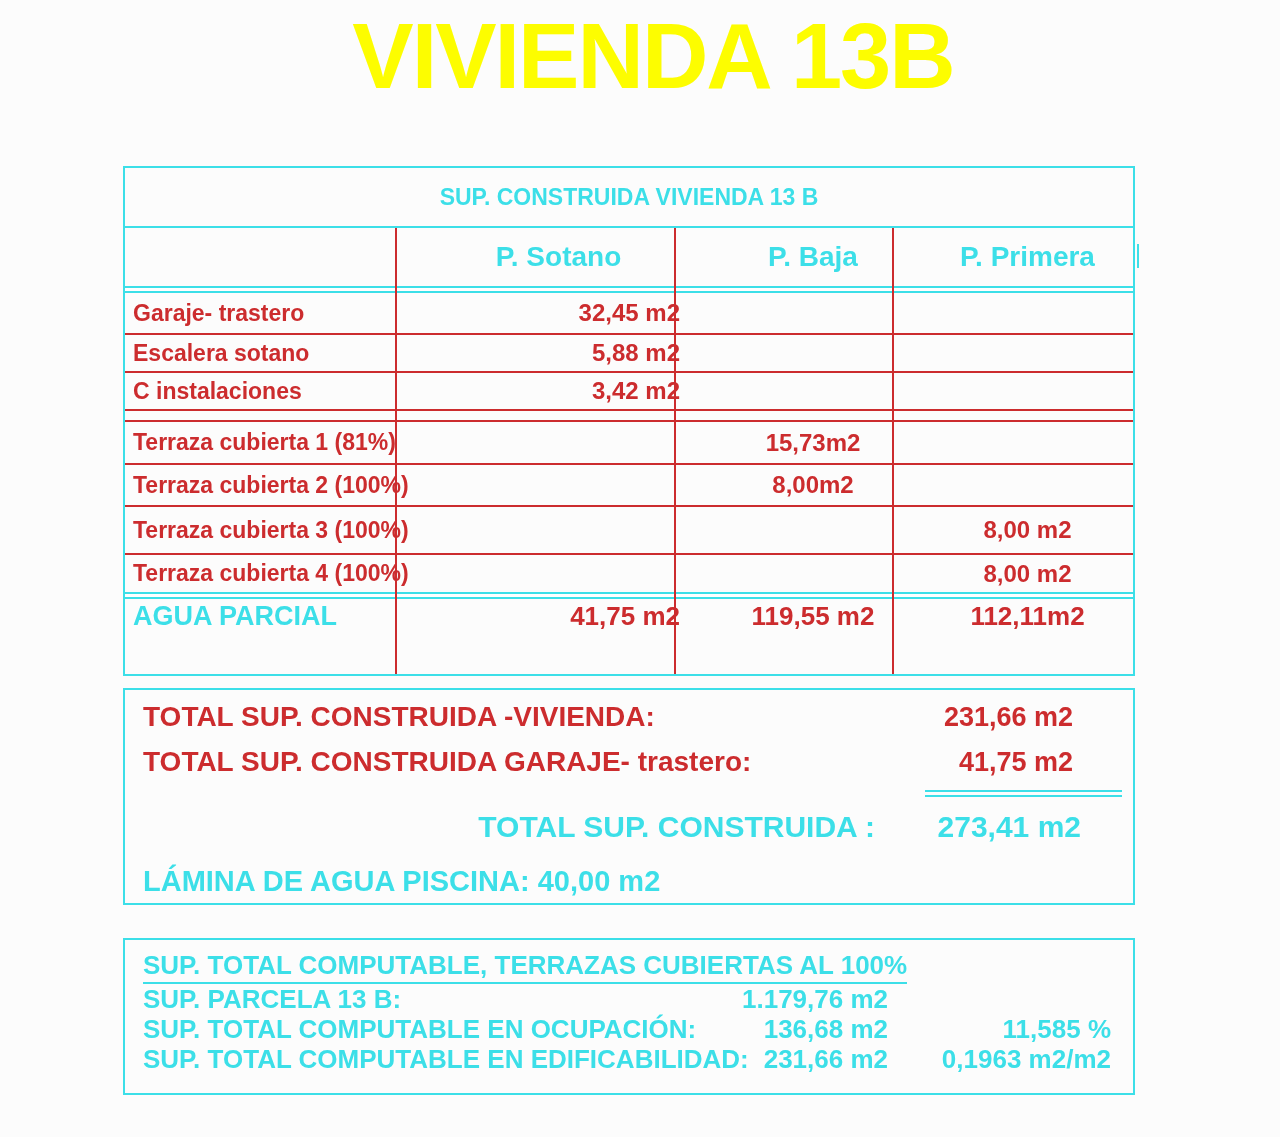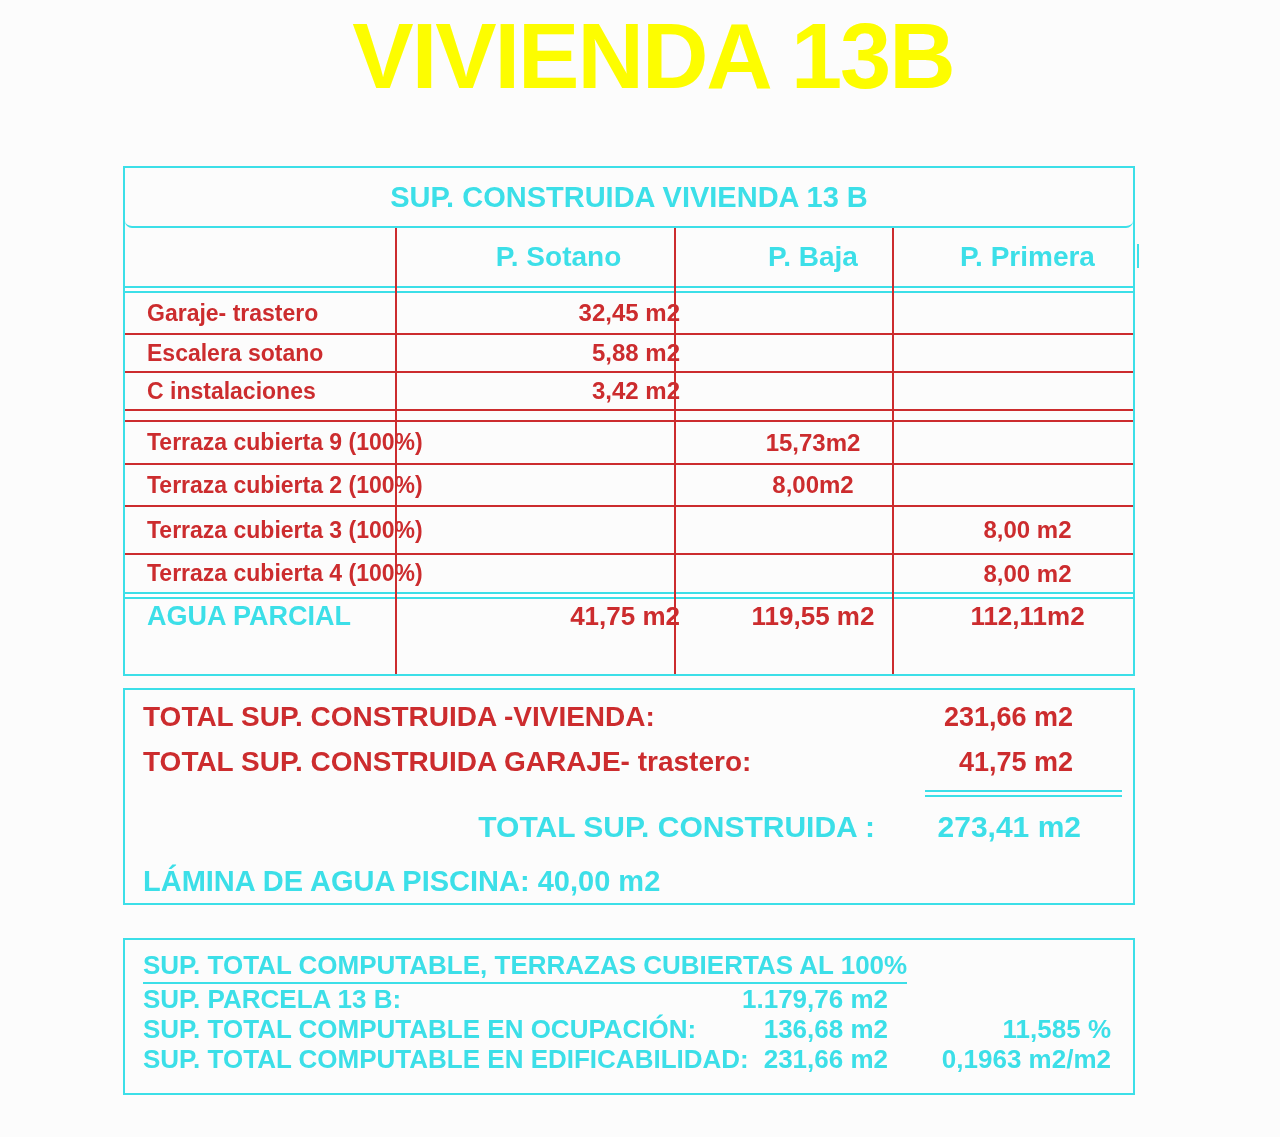--- a/index.html
+++ b/index.html
@@ -22,31 +22,31 @@
     white-space:nowrap;
   }
   
   .box1{
     position:absolute;left:123px;top:166px;width:1012px;height:510px;
     border:2px solid var(--cyan);box-sizing:border-box;
   }
   .t-title{
     height:58px;border-bottom:2px solid var(--cyan);
     display:flex;align-items:center;justify-content:center;
-    color:var(--cyan);font-size:29px;border-radius:7px;
+    color:var(--cyan);font-size:23px;
   }
   .t-head{height:58px;display:flex;color:var(--cyan);font-size:28px;}
   .t-head .c{display:flex;align-items:center;justify-content:center;}
   .dline-cyan{
     height:3px;border-top:2px solid var(--cyan);border-bottom:2px solid var(--cyan);
     background:#fff;
   }
   .row{display:flex;color:var(--red);font-size:24px;}
   .bb-red{border-bottom:2px solid var(--red);}
-  .c1{width:300px;box-sizing:border-box;padding-left:22px;display:flex;align-items:center;font-size:23px;}
+  .c1{width:300px;box-sizing:border-box;padding-left:8px;display:flex;align-items:center;font-size:23px;}
   .c2{width:279px;box-sizing:border-box;padding-right:24px;display:flex;align-items:center;justify-content:flex-end;}
   .c3{width:218px;box-sizing:border-box;display:flex;align-items:center;justify-content:center;}
   .c4{flex:1;box-sizing:border-box;display:flex;align-items:center;justify-content:center;}
   .h40{height:40px}.h36{height:36px}.h9{height:9px}.h41{height:41px}
   .h40b{height:40px}.h46{height:46px}.h37{height:37px}.h35{height:35px}
   .row.total .c1{color:var(--cyan);font-size:27px;}
   .row.total{font-size:26px;}
   .vline{position:absolute;top:60px;bottom:0;width:2px;background:var(--red);}
   .v1{left:270px}.v2{left:549px}.v3{left:767px}
   .notch{position:absolute;top:76px;right:-6px;width:2px;height:24px;background:var(--cyan);}
@@ -108,21 +108,21 @@
   <div class="row h36 bb-red">
     <div class="c1">C instalaciones</div>
     <div class="c2">3,42 m2</div>
     <div class="c3"></div>
     <div class="c4"></div>
   </div>
 
   <div class="row h9 bb-red"></div>
 
   <div class="row h41 bb-red">
-    <div class="c1">Terraza cubierta 9 (100%)</div>
+    <div class="c1">Terraza cubierta 1 (81%)</div>
     <div class="c2"></div>
     <div class="c3">15,73m2</div>
     <div class="c4"></div>
   </div>
   <div class="row h40b bb-red">
     <div class="c1">Terraza cubierta 2 (100%)</div>
     <div class="c2"></div>
     <div class="c3">8,00m2</div>
     <div class="c4"></div>
   </div>

